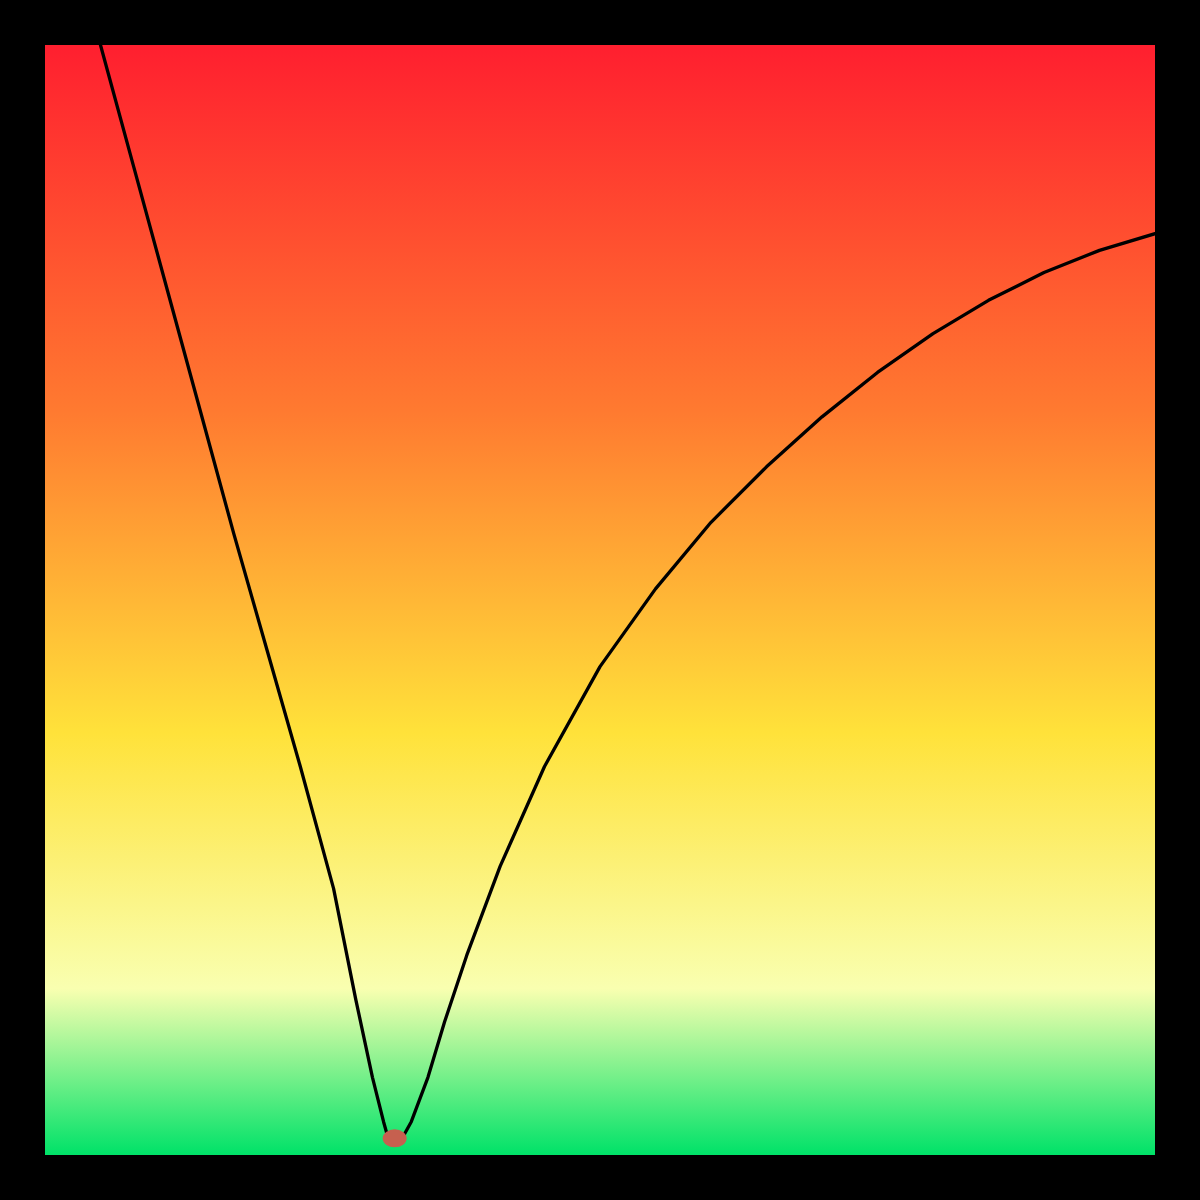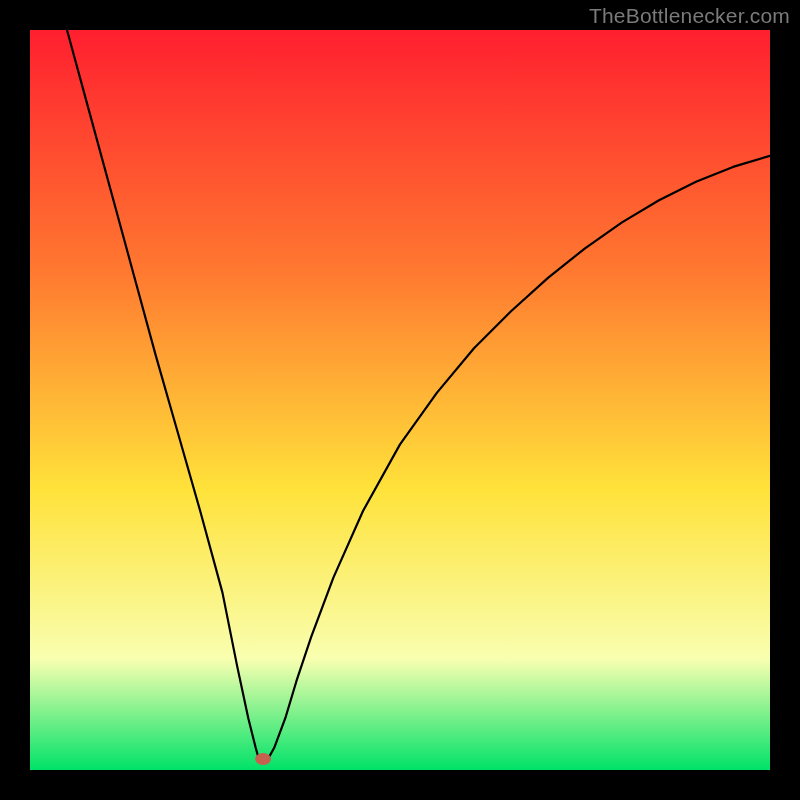--- a/index.html
+++ b/index.html
@@ -34,21 +34,20 @@
     color: #7a7a7a;
     font-size: 21px;
     font-weight: 500;
     letter-spacing: 0.2px;
   }
 </style>
 </head>
 <body>
 
 <div class="frame">
-  <div class="watermark">TheBottlenecker.com</div>
 
   <svg class="plot" viewBox="0 0 740 740" preserveAspectRatio="none">
     <defs>
       <linearGradient id="bg" x1="0" y1="0" x2="0" y2="1">
         <stop id="g0" offset="0%" stop-color="#ff1f2f"></stop>
         <stop id="g1" offset="33%" stop-color="#ff7a30"></stop>
         <stop id="g2" offset="62%" stop-color="#ffe23a"></stop>
         <stop id="g3" offset="85%" stop-color="#f9ffb0"></stop>
         <stop id="g4" offset="100%" stop-color="#00e268"></stop>
       </linearGradient>

